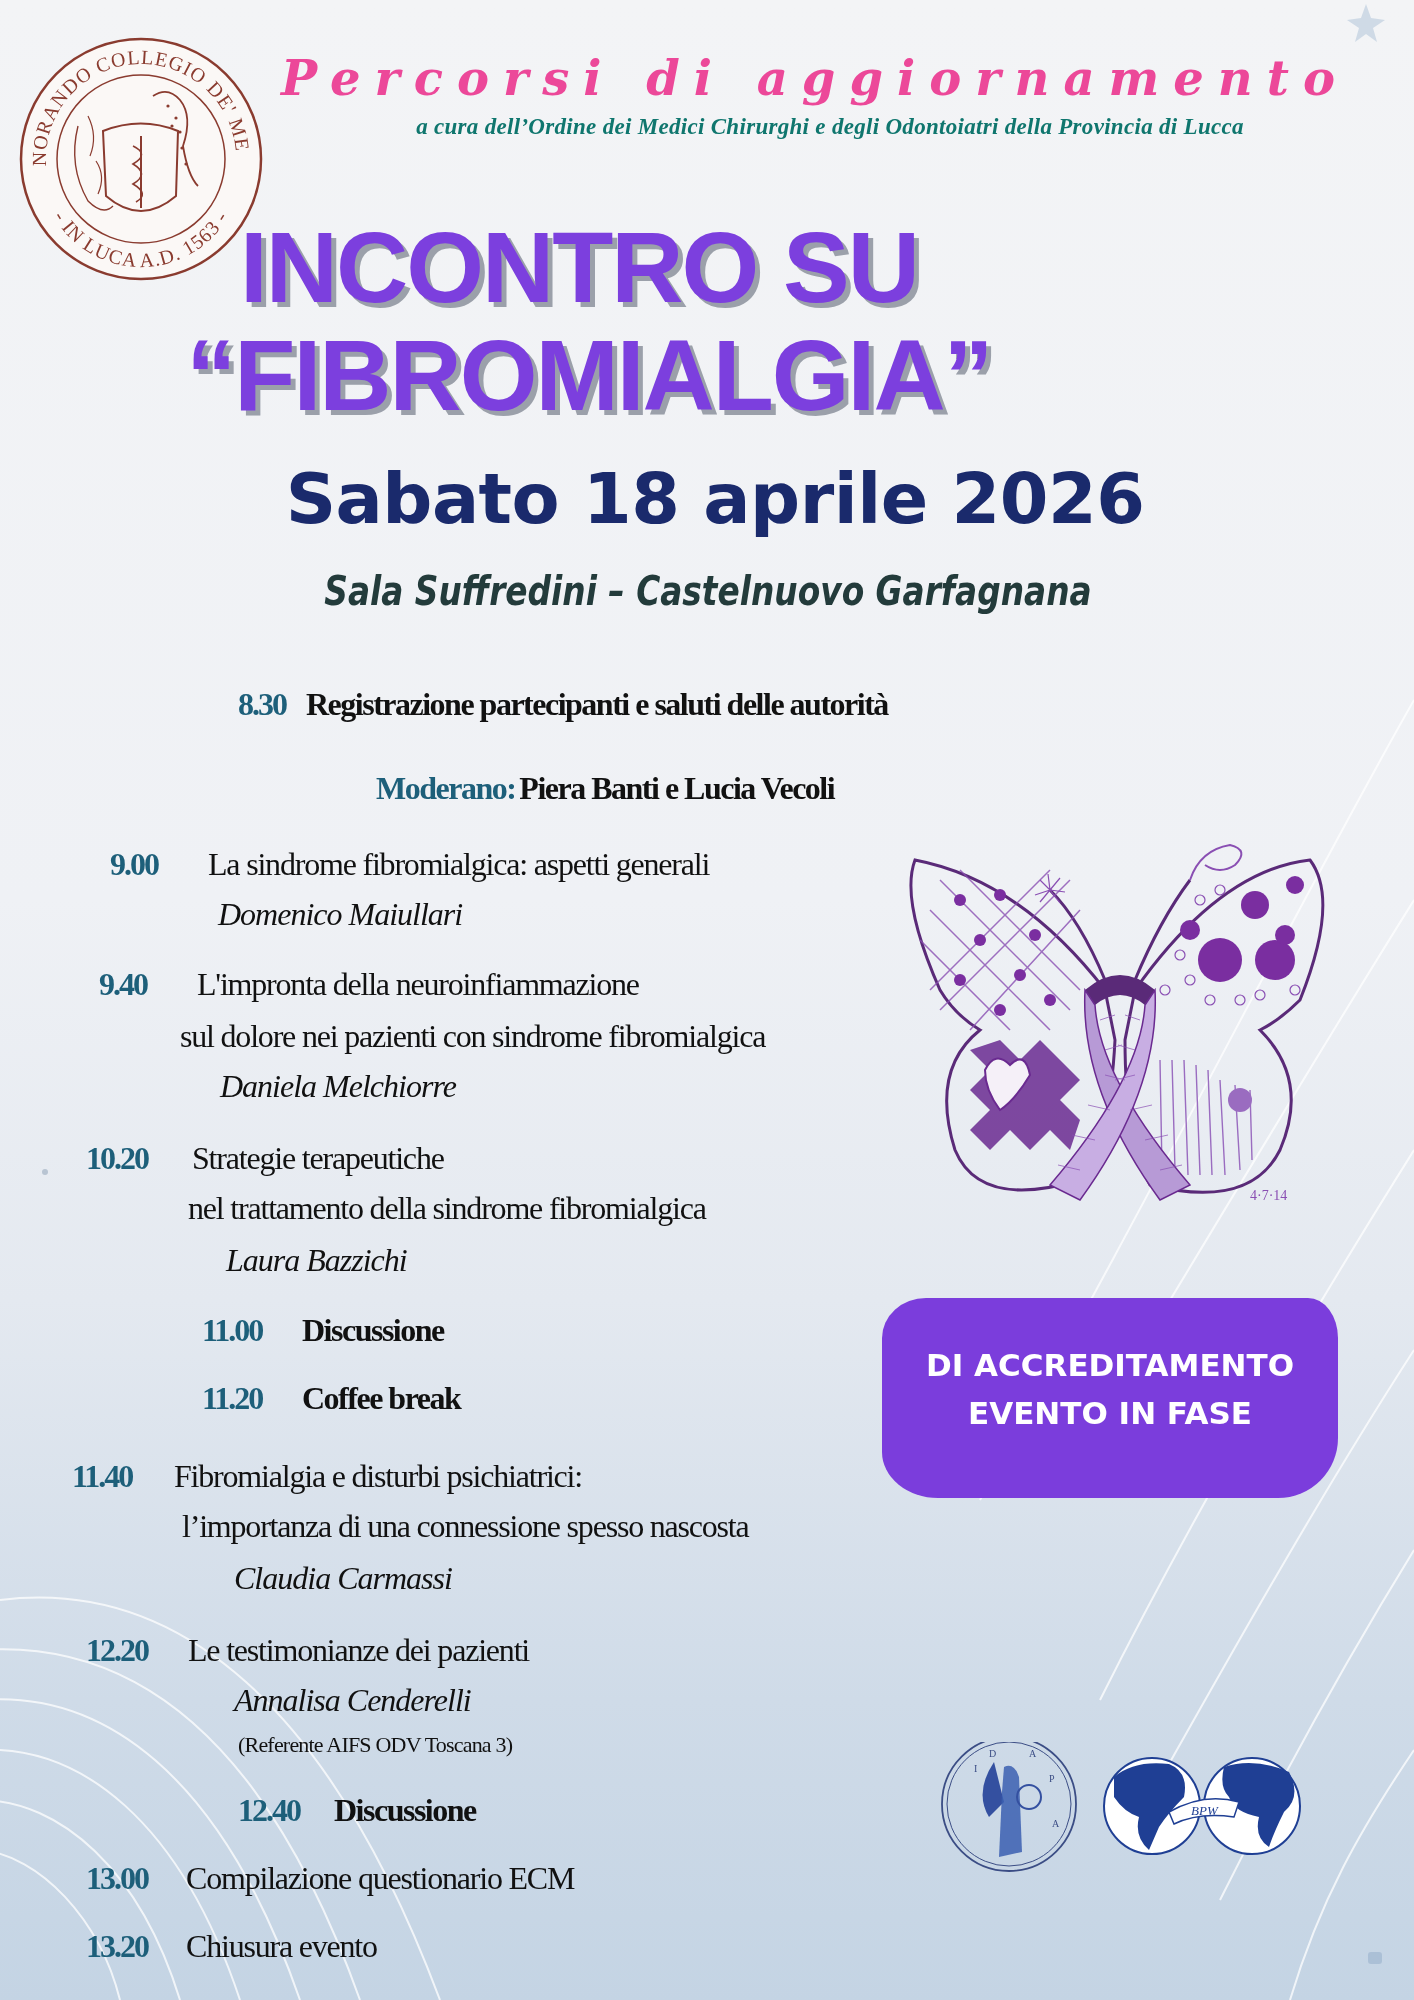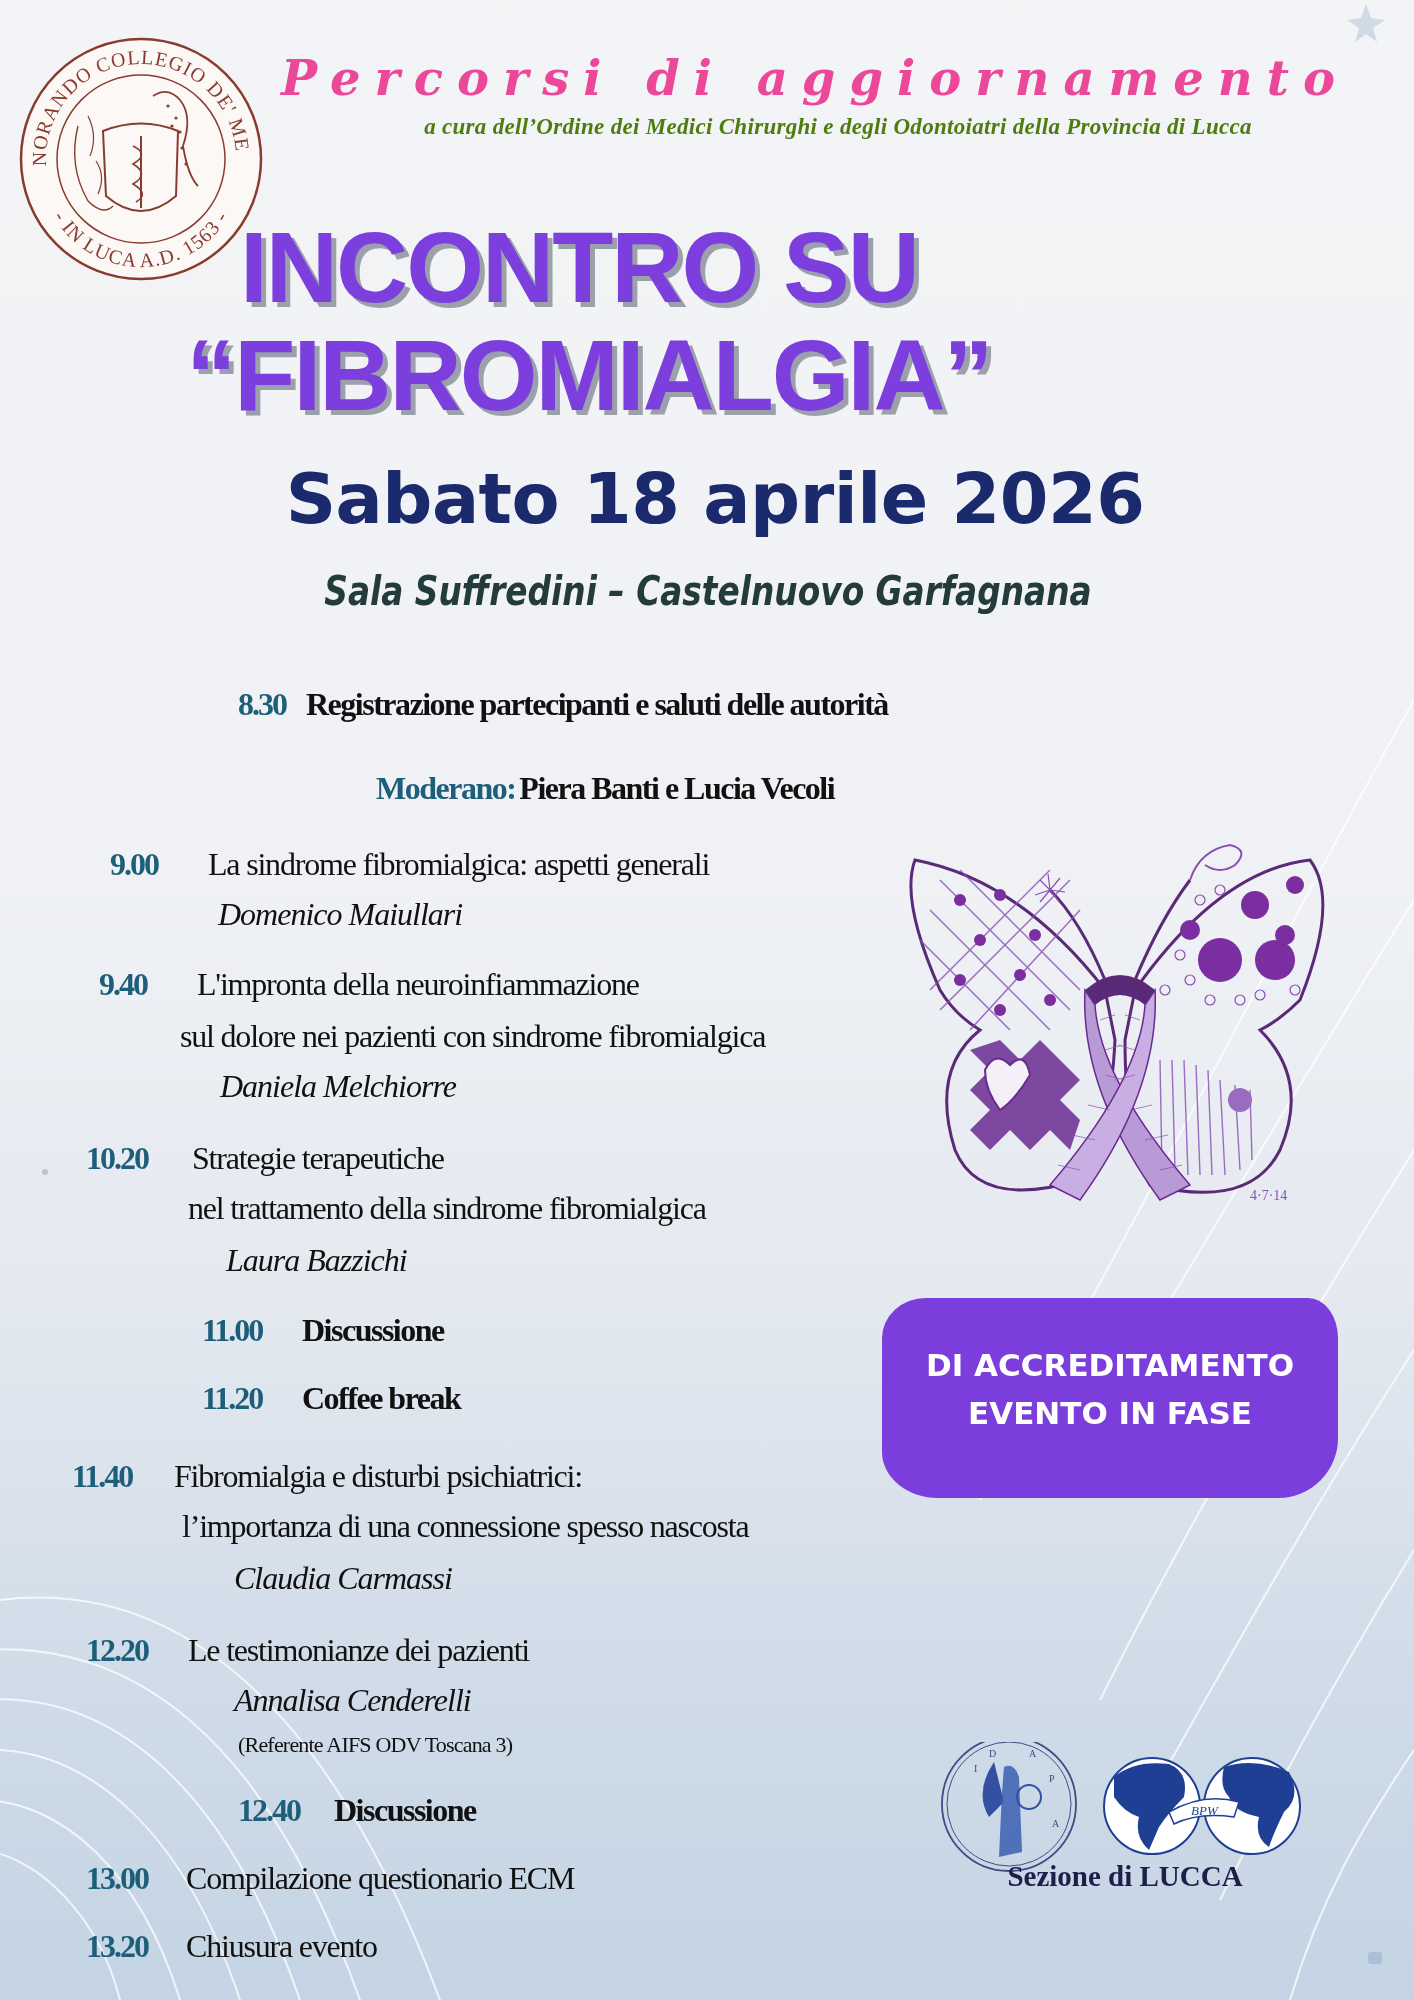--- a/index.html
+++ b/index.html
@@ -12,23 +12,23 @@
   .abs { position: absolute; }
 
   
   .seal { left: 18px; top: 36px; width: 246px; height: 246px; }
   .kicker {
     left: 260px; top: 50px; width: 1110px; text-align: center;
     font-family: "DejaVu Serif", serif; font-style: italic; font-weight: bold;
     font-size: 48px; letter-spacing: 14px; color: #ec4899;
   }
   .kicker-sub {
-    left: 298px; top: 114px; width: 1080px; text-align: center;
+    left: 290px; top: 114px; width: 1080px; text-align: center;
     font-family: "Liberation Serif", serif; font-style: italic; font-weight: bold;
-    font-size: 23px; color: #4d7c0f; letter-spacing: 0.3px;
+    font-size: 23px; color: #0f766e; letter-spacing: 0.3px;
   }
   .title {
     left: 0; width: 1414px; text-align: center;
     font-family: "Liberation Sans", sans-serif; font-weight: 900;
     color: #7c3fde; letter-spacing: -2px;
     text-shadow: 5px 5px 0 #9ba0aa;
   }
   .title-1 { top: 210px; font-size: 100px; left: -128px; }
   .title-2 { top: 318px; font-size: 100px; left: -118px; }
   .date {
@@ -283,14 +283,13 @@
     <circle cx="218" cy="64" r="48" fill="#fff" stroke="#1f3f94" stroke-width="2"></circle>
     <circle cx="318" cy="64" r="48" fill="#fff" stroke="#1f3f94" stroke-width="2"></circle>
     <path d="M180 35 Q 200 18 235 22 Q 255 30 250 55 Q 235 70 225 85 L 215 108 Q 200 95 205 75 Q 190 70 180 55 Z" fill="#1f3f94"></path>
     <path d="M290 25 Q 320 15 355 30 Q 368 55 350 70 Q 340 90 335 105 Q 320 95 325 75 Q 300 70 295 55 Q 285 45 290 25 Z" fill="#1f3f94"></path>
     <path d="M235 70 Q 270 50 305 60 L 300 75 Q 265 70 240 82 Z" fill="#fff" stroke="#1f3f94" stroke-width="1.5"></path>
     <text x="257" y="73" font-family="Liberation Serif, serif" font-style="italic" font-size="13" fill="#1f3f94">BPW</text>
   </g>
 </svg>
 
 <div class="abs org-name">
-  <div>Sezione di LUCCA</div>
 </div>
 
 </body></html>

